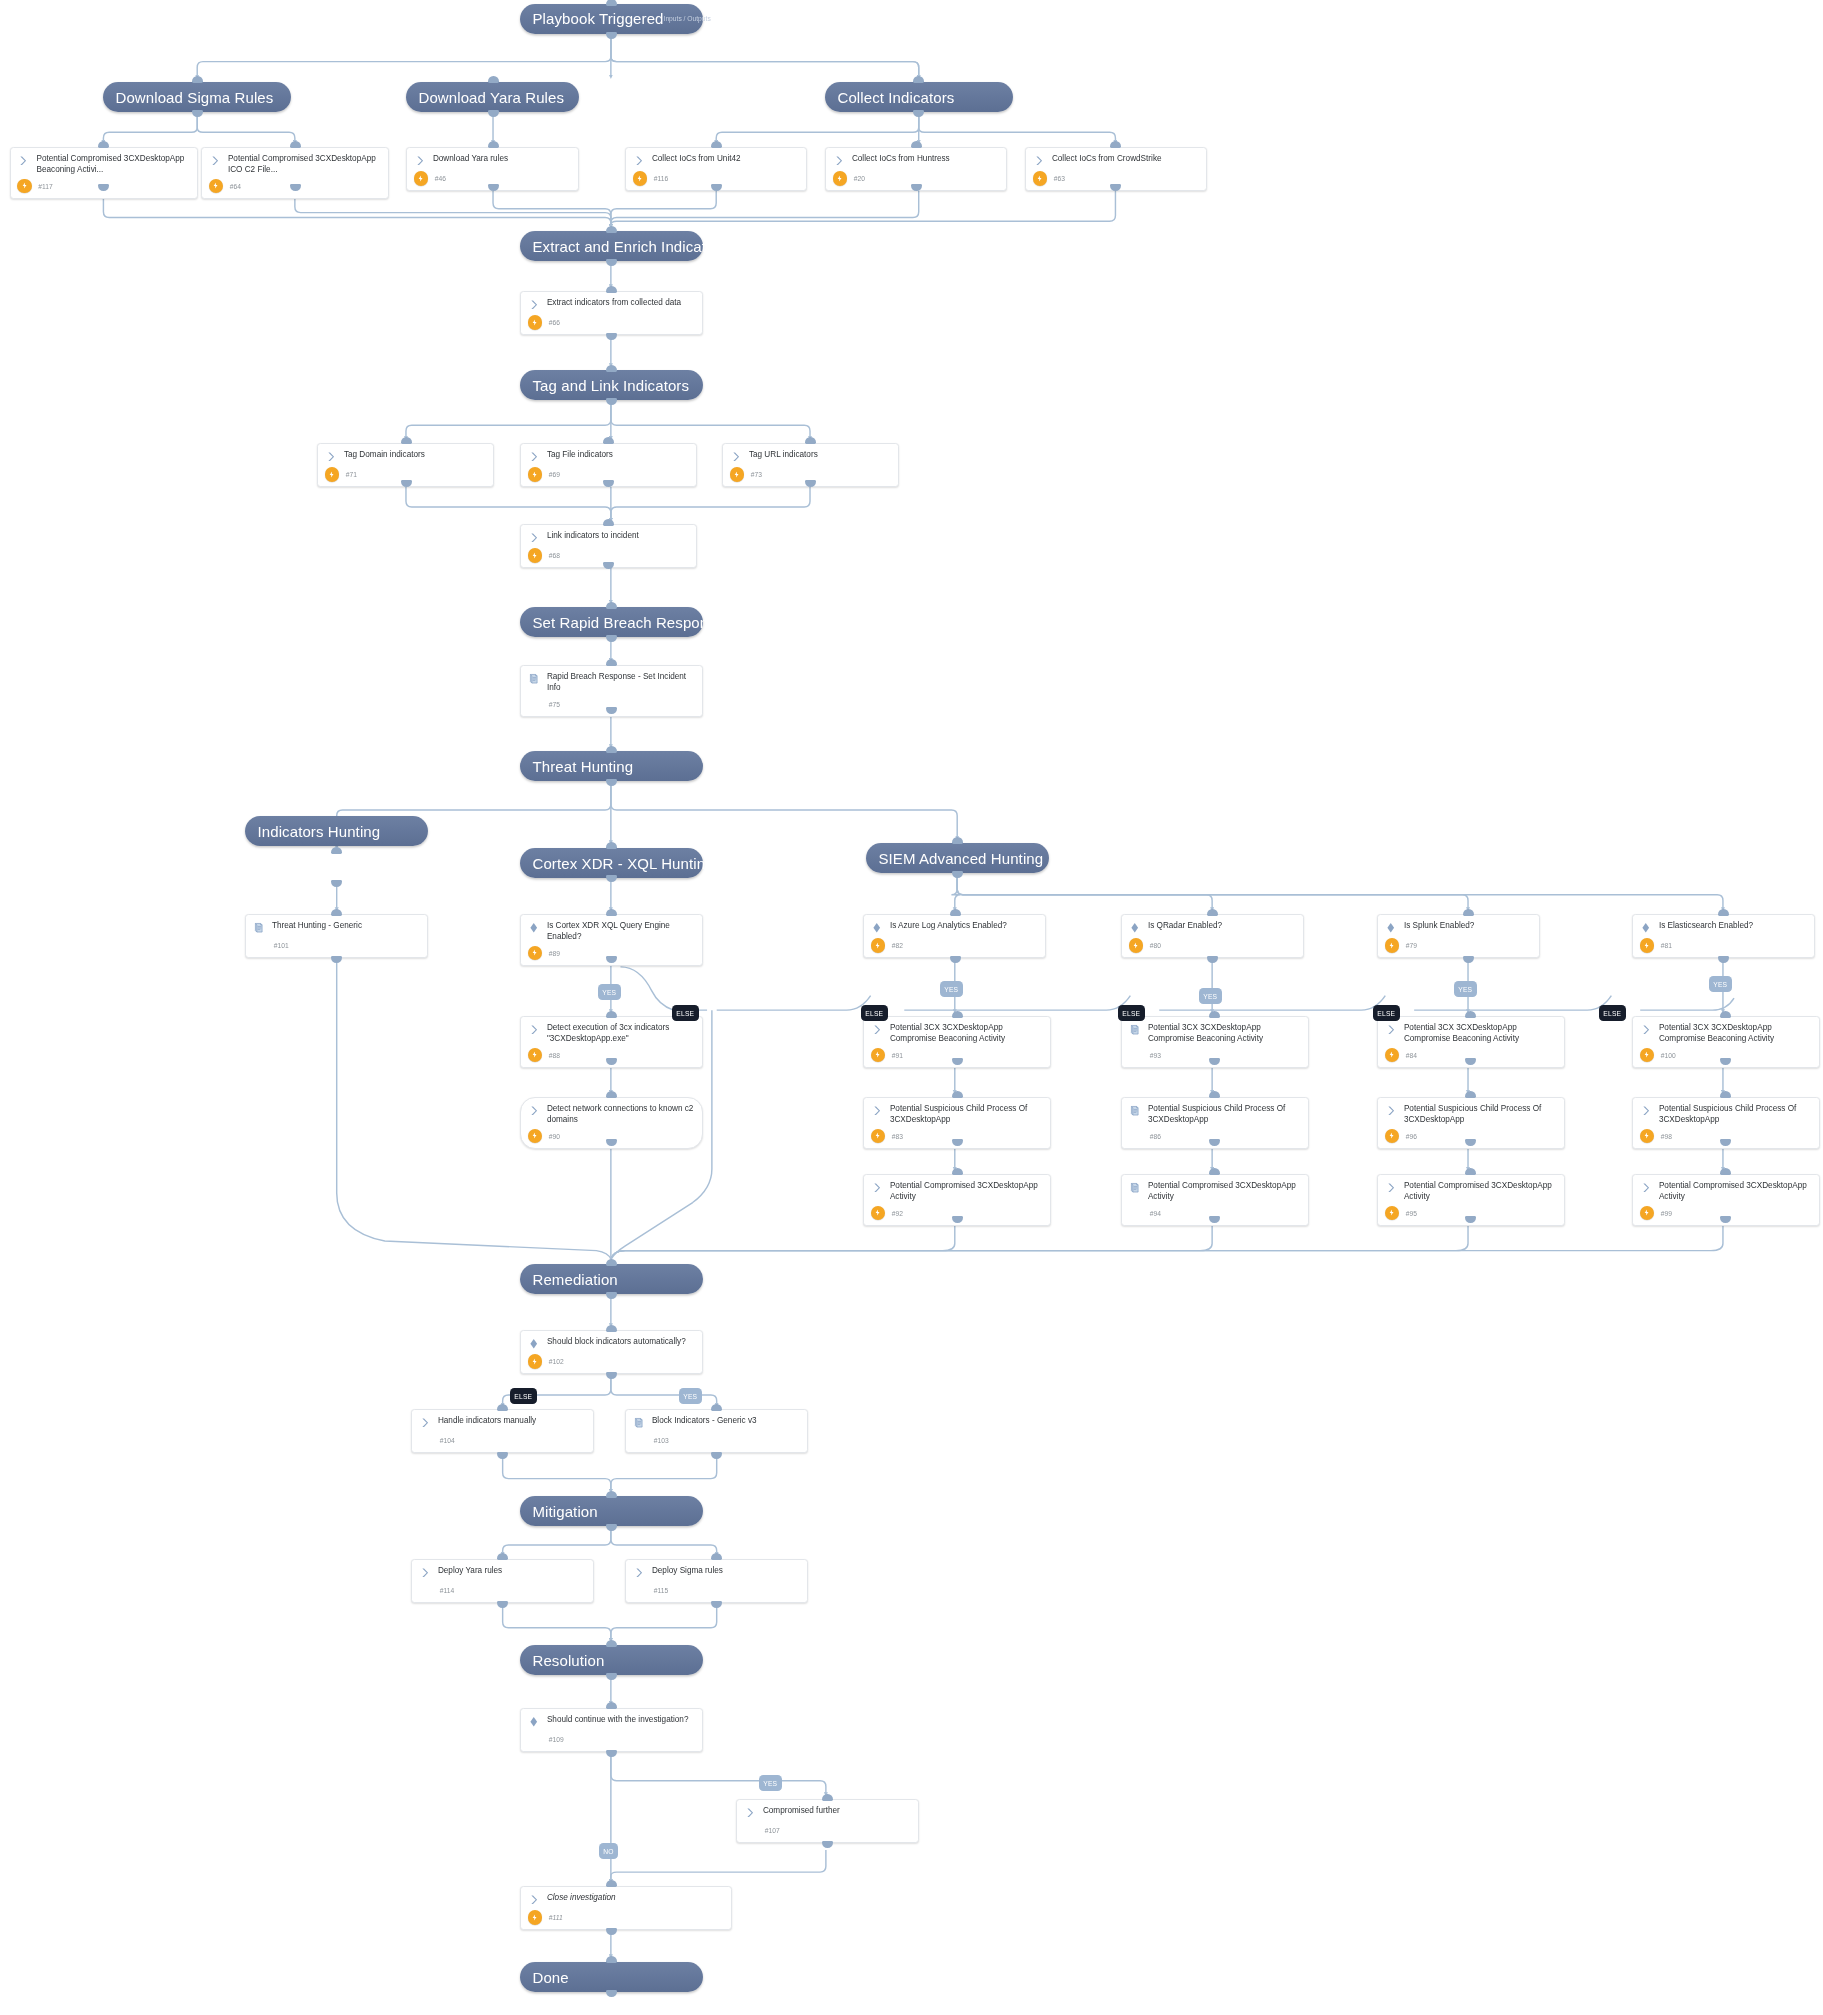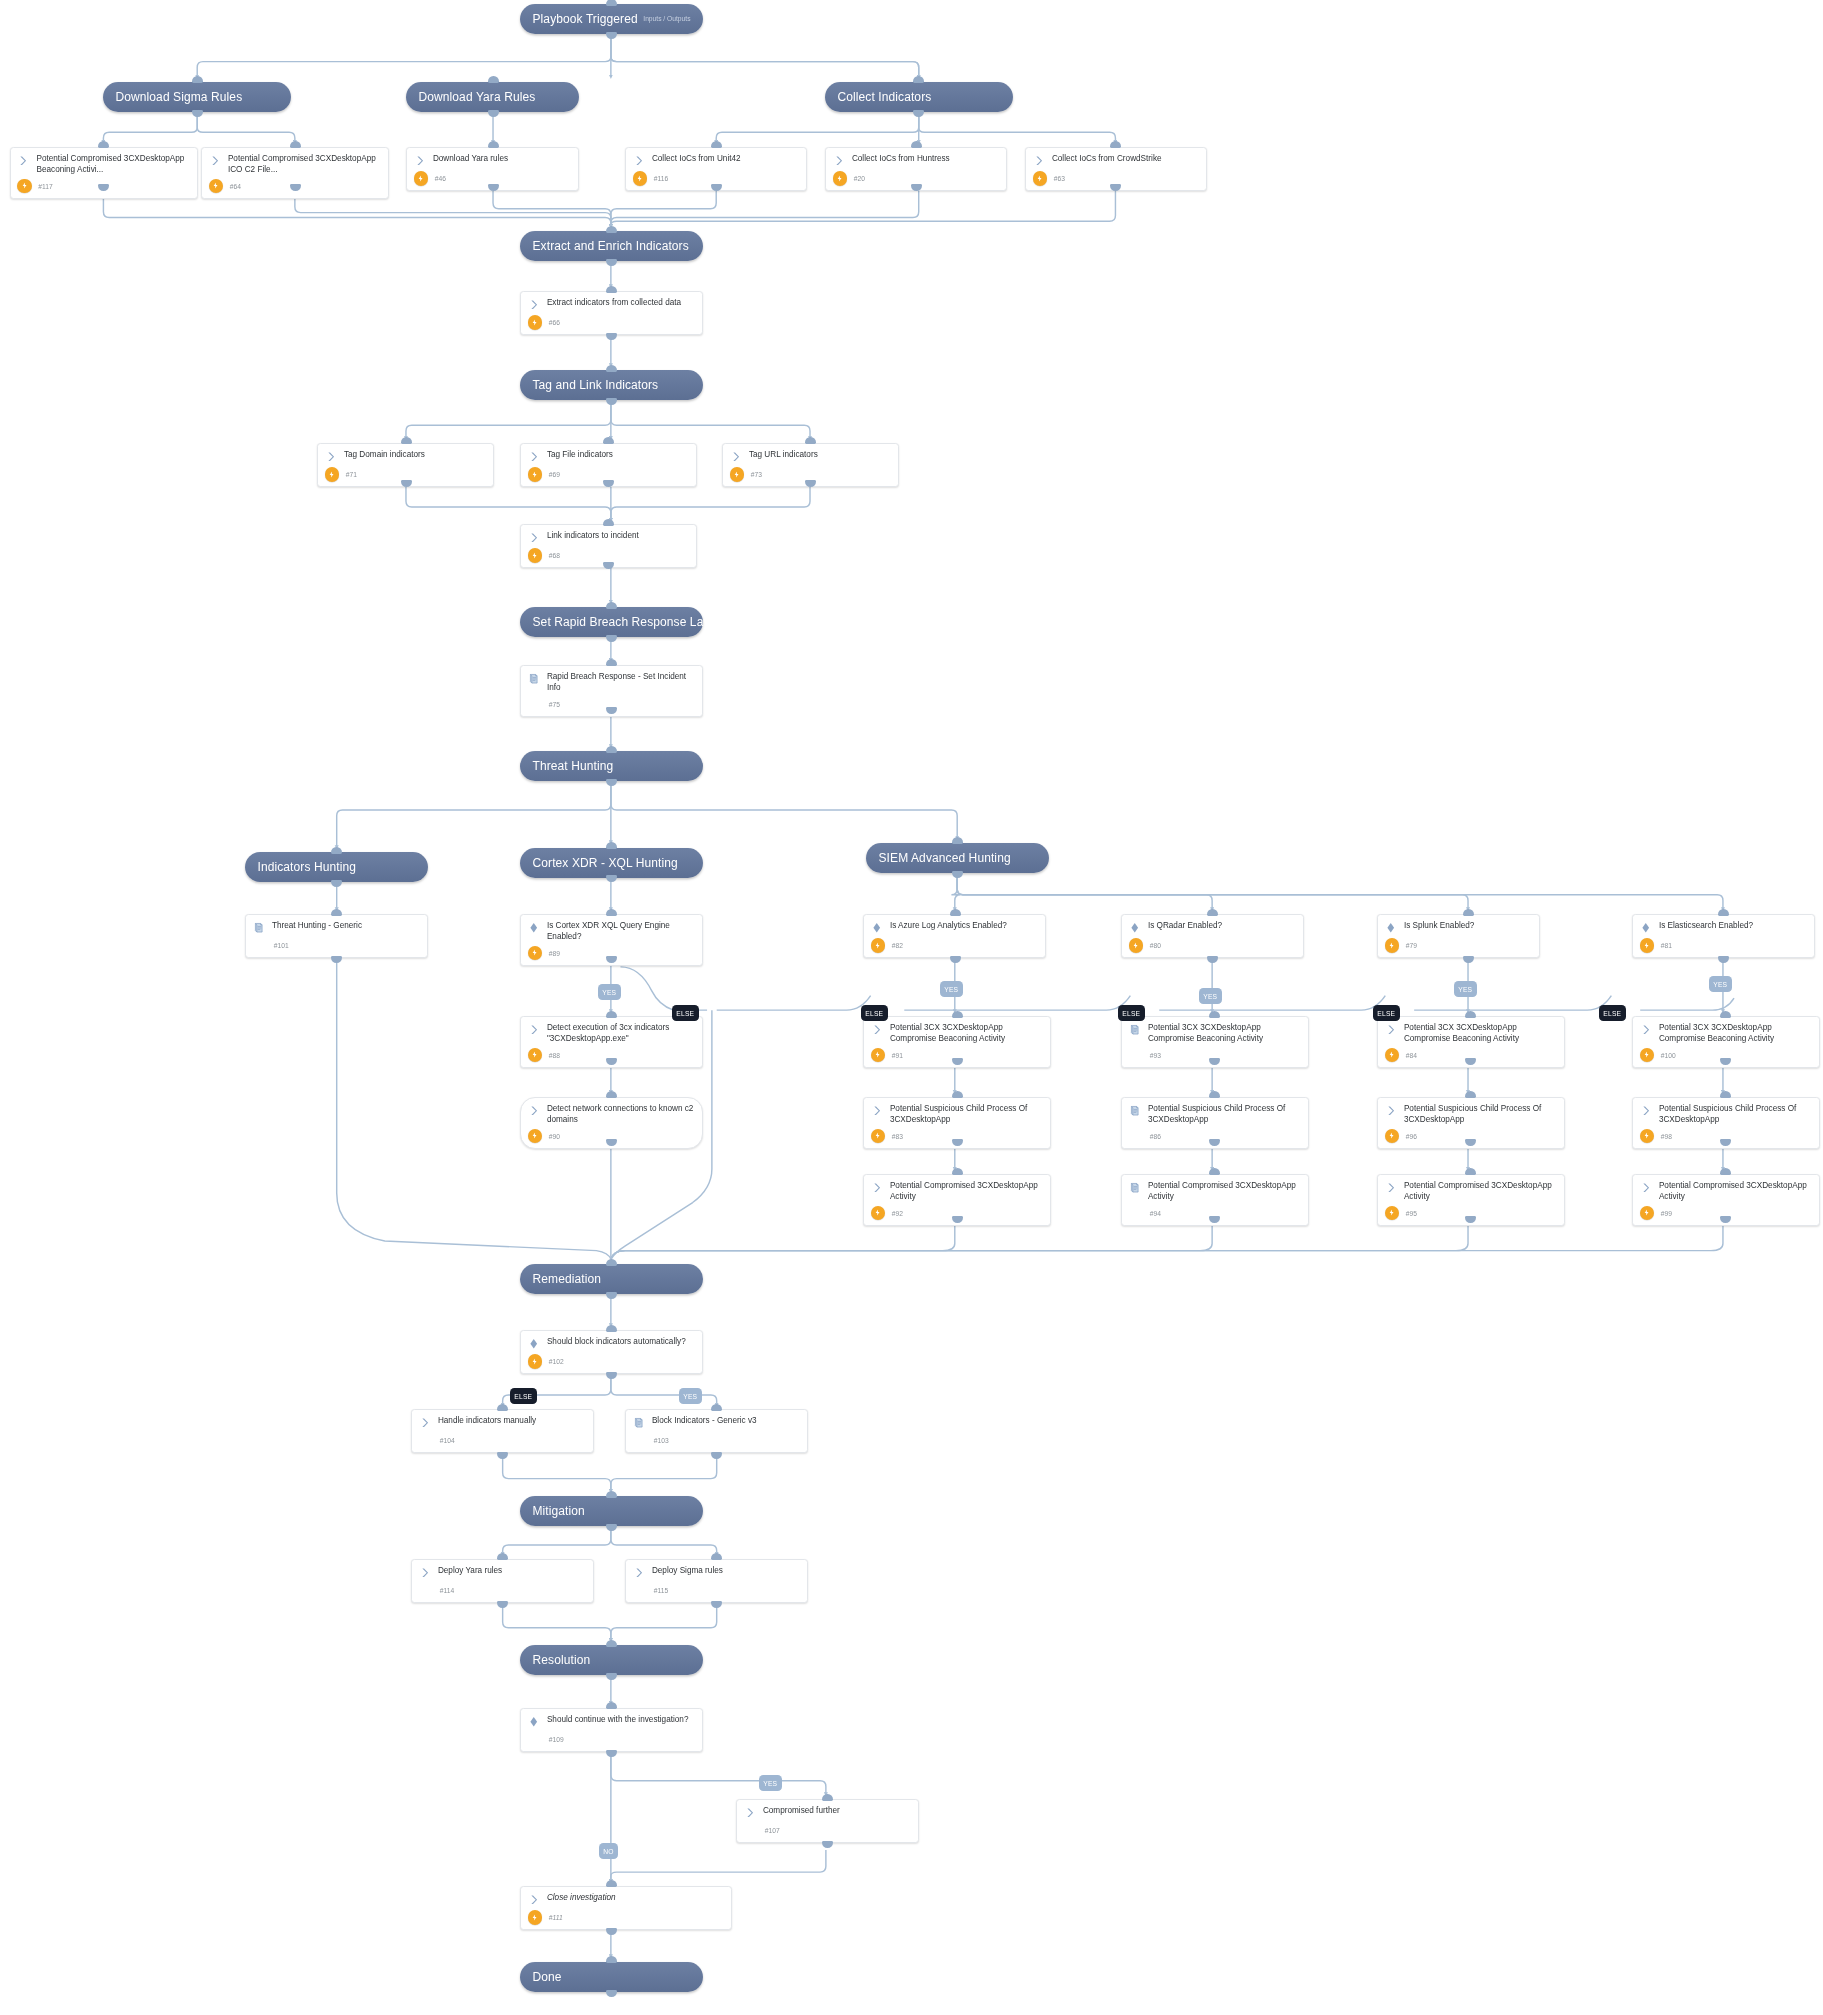--- a/index.html
+++ b/index.html
@@ -17,21 +17,21 @@
   .section {
     position: absolute;
     height: 30px;
     background: linear-gradient(180deg,#6d80a3 0%,#5c6f93 100%);
     border-radius: 15px;
     box-shadow: 0 1.4px 2.4px rgba(0,0,0,.22);
     display: flex; align-items: center;
     padding: 0 12.5px;
     color: #fff;
   }
-  .section .sec-title { font-size: 12px; letter-spacing:0.1px; white-space: nowrap; }
+  .section .sec-title { font-size: 15px; letter-spacing:0.1px; white-space: nowrap; }
   .section .sec-sub {
     margin-left: auto; font-size: 6.7px; color:#c6d0e0; white-space: nowrap;
   }
 
   
   .card {
     position: absolute;
     background: #fff;
     border: 0.5px solid #e3e6ea;
     border-radius: 3.4px;
@@ -238,21 +238,21 @@
       <div class="section" style="left: 520px; top: 607px; width: 183px;">
         <span class="sec-title">Set Rapid Breach Response Layout</span>
       </div>
       <div class="port top" style="left: 606px; top: 602px;"></div>
       <div class="port bot" style="left: 606px; top: 635px;"></div>
       <div class="section" style="left: 520px; top: 751px; width: 183px;">
         <span class="sec-title">Threat Hunting</span>
       </div>
       <div class="port top" style="left: 606px; top: 746px;"></div>
       <div class="port bot" style="left: 606px; top: 779px;"></div>
-      <div class="section" style="left: 245px; top: 852px; width: 183px;">
+      <div class="section" style="left: 245px; top: 816px; width: 183px;">
         <span class="sec-title">Indicators Hunting</span>
       </div>
       <div class="port top" style="left: 331px; top: 847px;"></div>
       <div class="port bot" style="left: 331px; top: 880px;"></div>
       <div class="section" style="left: 520px; top: 848px; width: 183px;">
         <span class="sec-title">Cortex XDR - XQL Hunting</span>
       </div>
       <div class="port top" style="left: 606px; top: 842px;"></div>
       <div class="port bot" style="left: 606px; top: 875px;"></div>
       <div class="section" style="left: 866px; top: 843px; width: 183px;">

